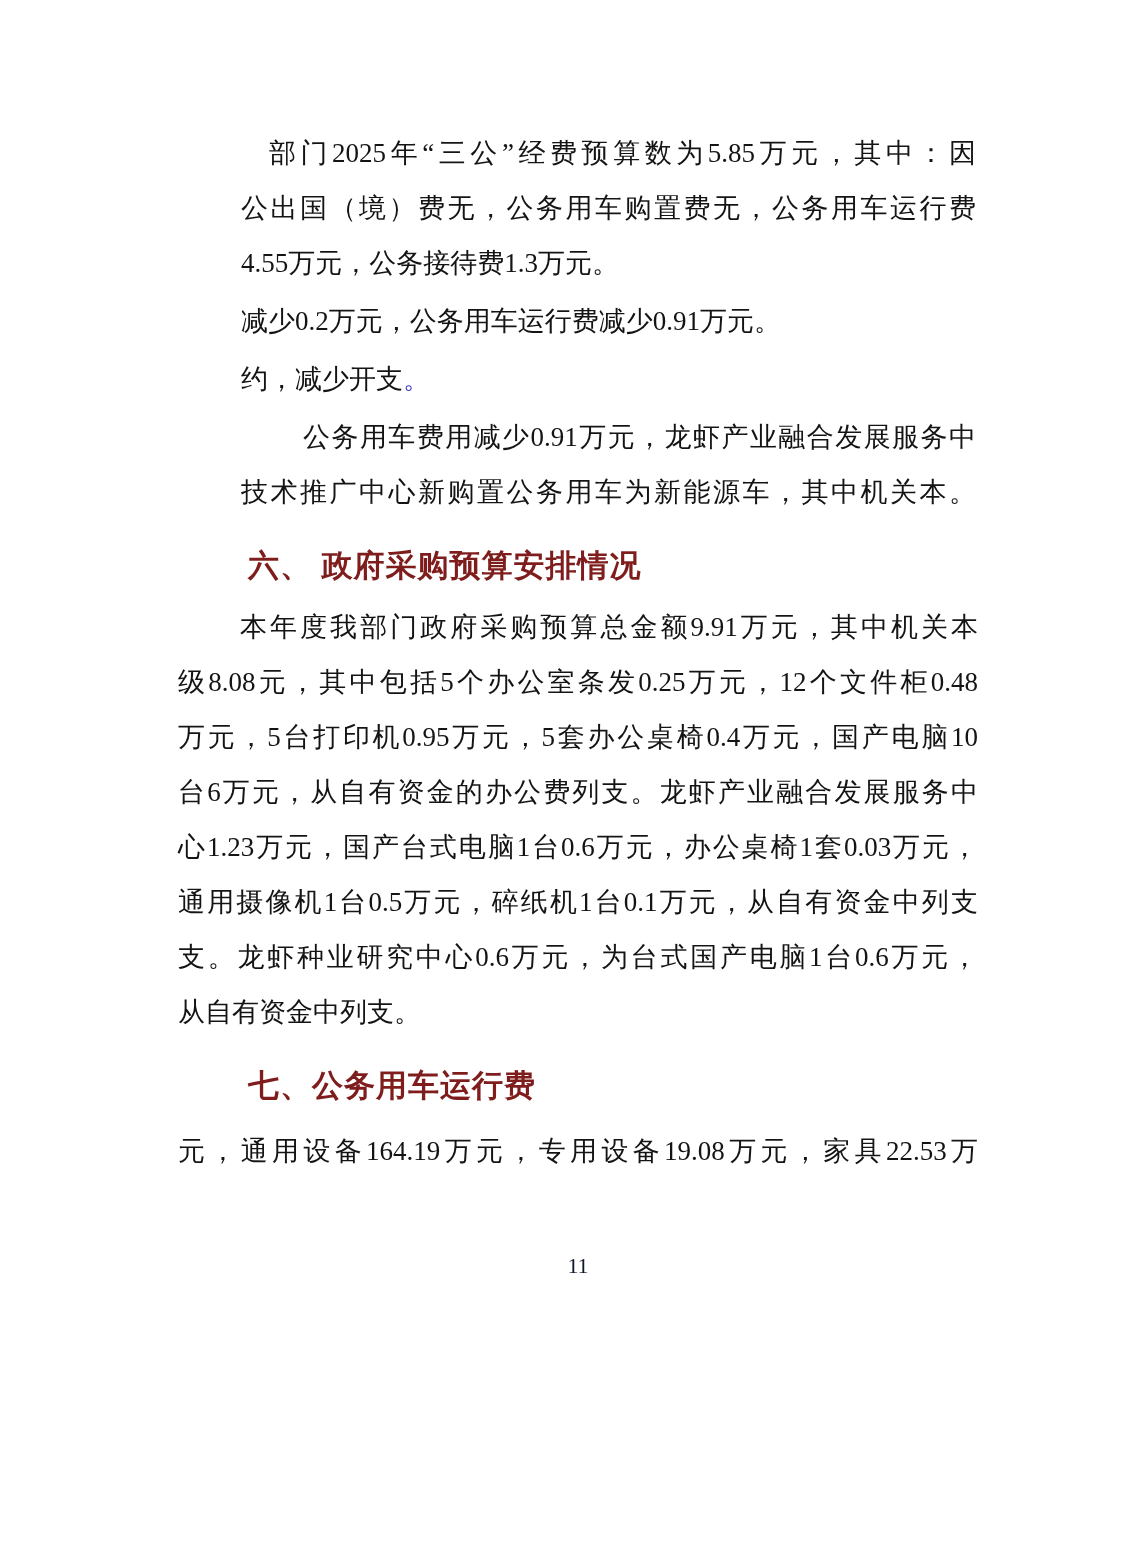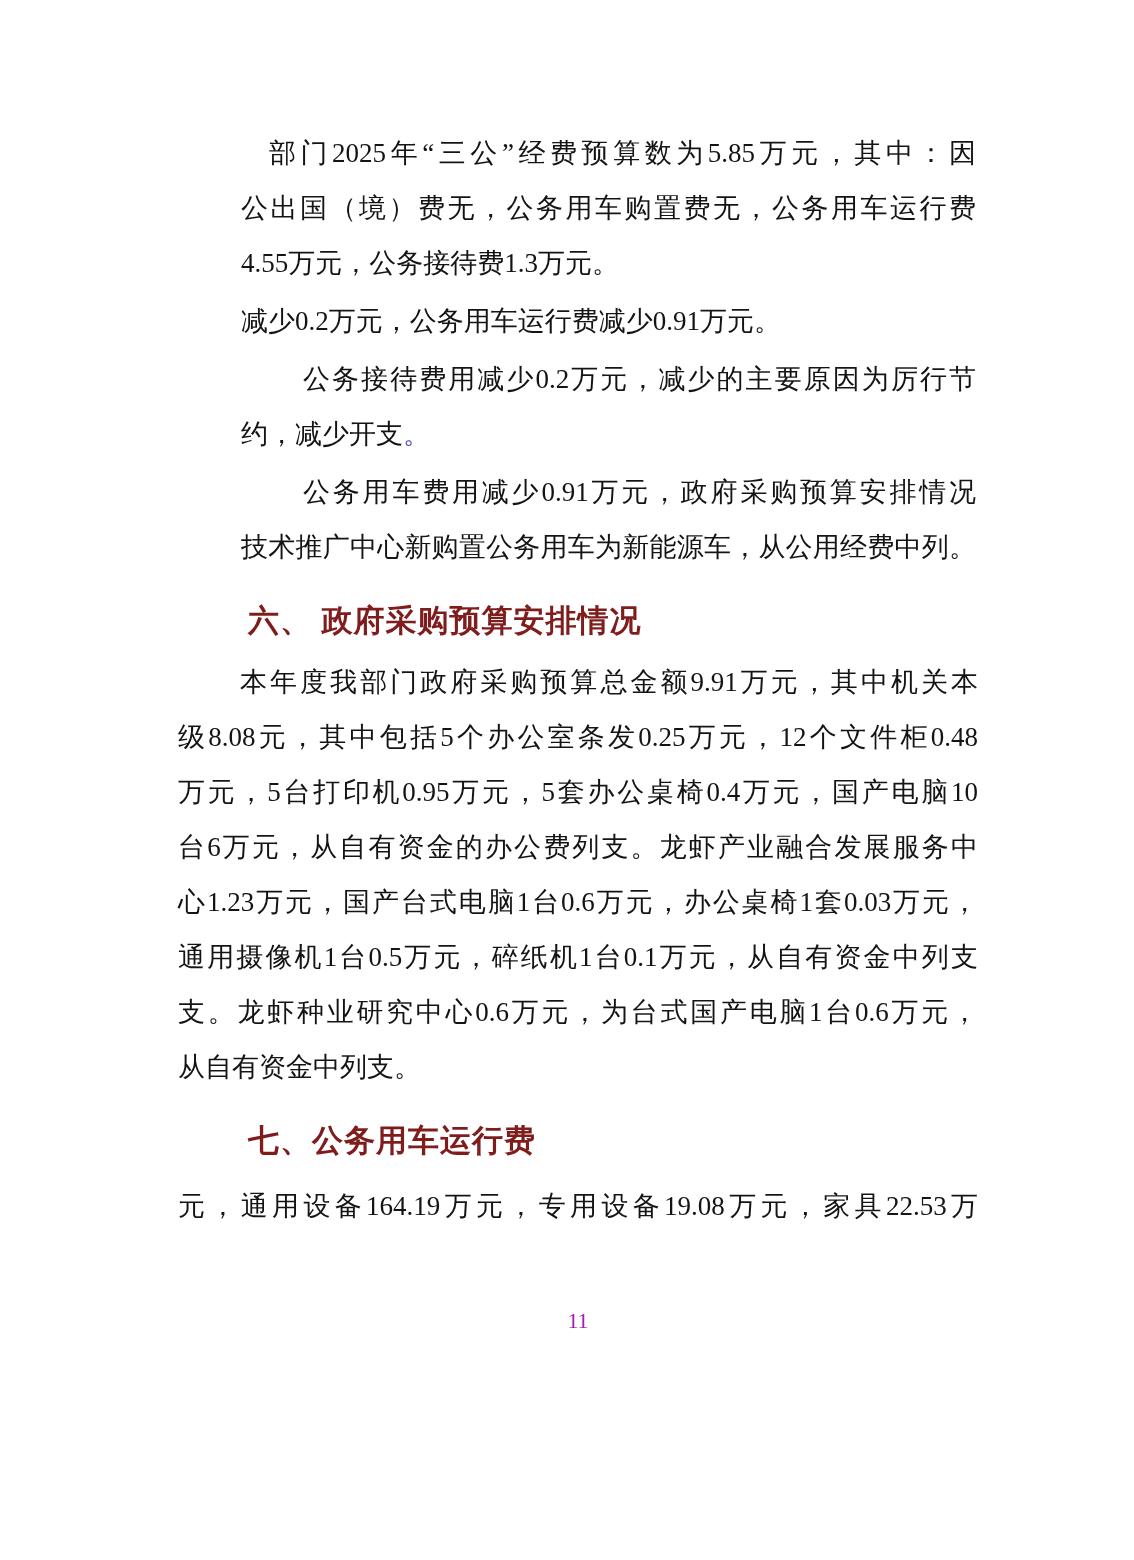--- a/index.html
+++ b/index.html
@@ -46,47 +46,46 @@
     letter-spacing: 1px;
   }
   .sec-b { margin-top: 12px; }
   .sec-c { margin-top: 16px; }
   .blue { color: #3f3fbf; }
   .page-number {
     margin-top: 72px;
     text-align: center;
     font-size: 22px;
     line-height: 30px;
-    color: #a21caf;
+    color: #0f172a;
   }
 </style>
 </head>
 <body>
 
 <div class="page">
   <div class="content">
 
     <section class="sec-a">
       <div class="para first">
         <div class="line indent-1">部门2025年“三公”经费预算数为5.85万元，其中：因</div>
         <div class="line">公出国（境）费无，公务用车购置费无，公务用车运行费</div>
         <div class="line last">4.55万元，公务接待费1.3万元。</div>
       </div>
       <div class="para">
         <div class="line last">减少0.2万元，公务用车运行费减少0.91万元。</div>
       </div>
       <div class="para">
-        <div class="line indent-2">公务接待费用减少0.2万元，减少的主要原因为厉行节</div>
         <div class="line last">
           <span>约，减少开支</span><span class="blue">。</span>
         </div>
       </div>
       <div class="para">
-        <div class="line indent-2">公务用车费用减少0.91万元，政府采购预算安排情况</div>
-        <div class="line">技术推广中心新购置公务用车为新能源车，从公用经费中列。</div>
+        <div class="line indent-2">公务用车费用减少0.91万元，龙虾产业融合发展服务中</div>
+        <div class="line">技术推广中心新购置公务用车为新能源车，其中机关本。</div>
       </div>
     </section>
 
     <h2 class="heading">六、 政府采购预算安排情况</h2>
 
     <section class="sec-b">
       <div class="para first">
         <div class="line indent-2">本年度我部门政府采购预算总金额9.91万元，其中机关本</div>
         <div class="line">级8.08元，其中包括5个办公室条发0.25万元，12个文件柜0.48</div>
         <div class="line">万元，5台打印机0.95万元，5套办公桌椅0.4万元，国产电脑10</div>

